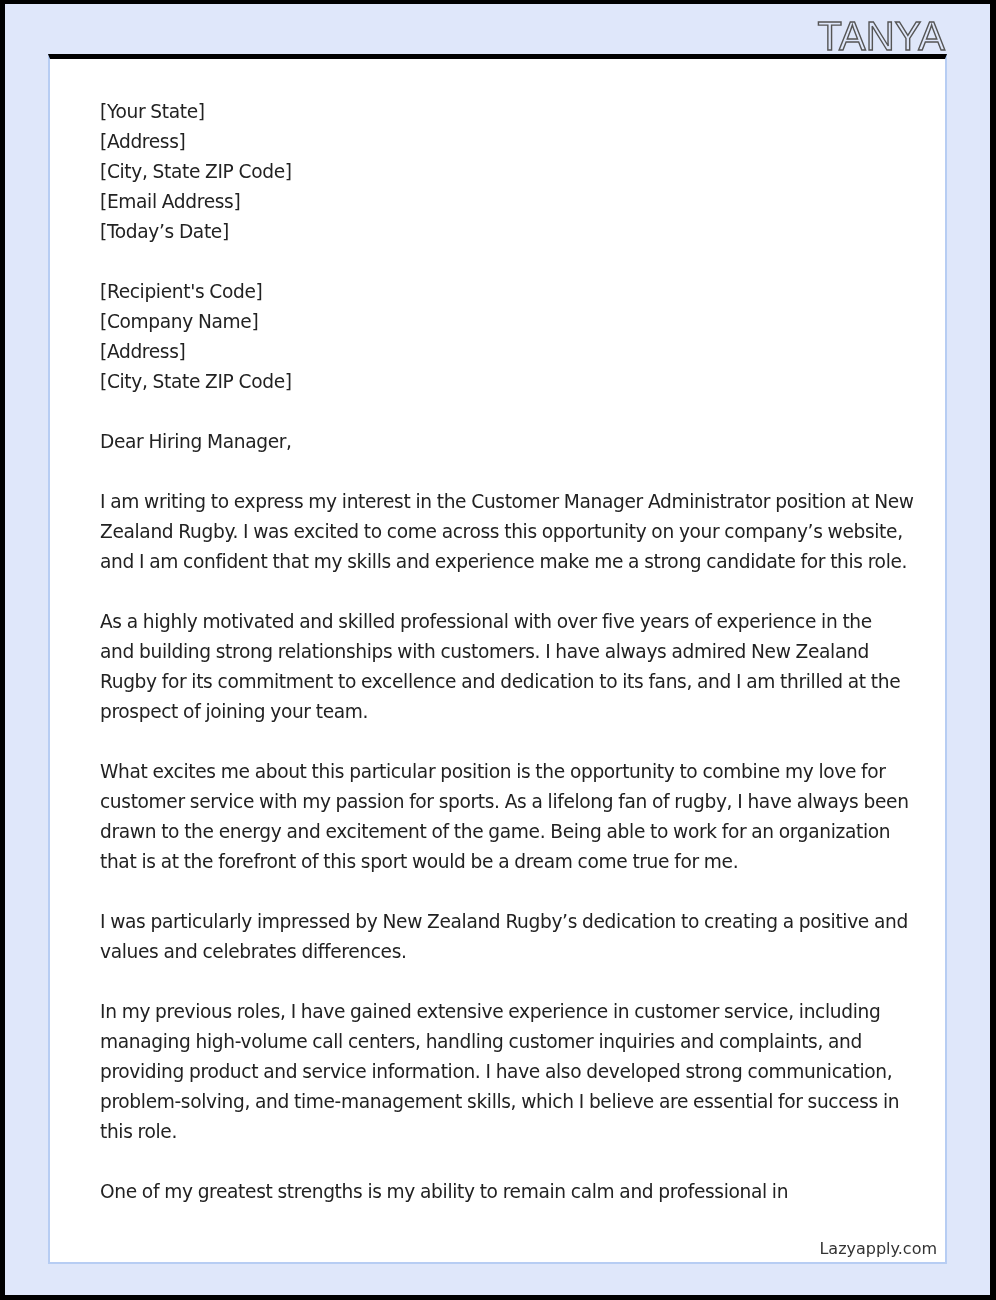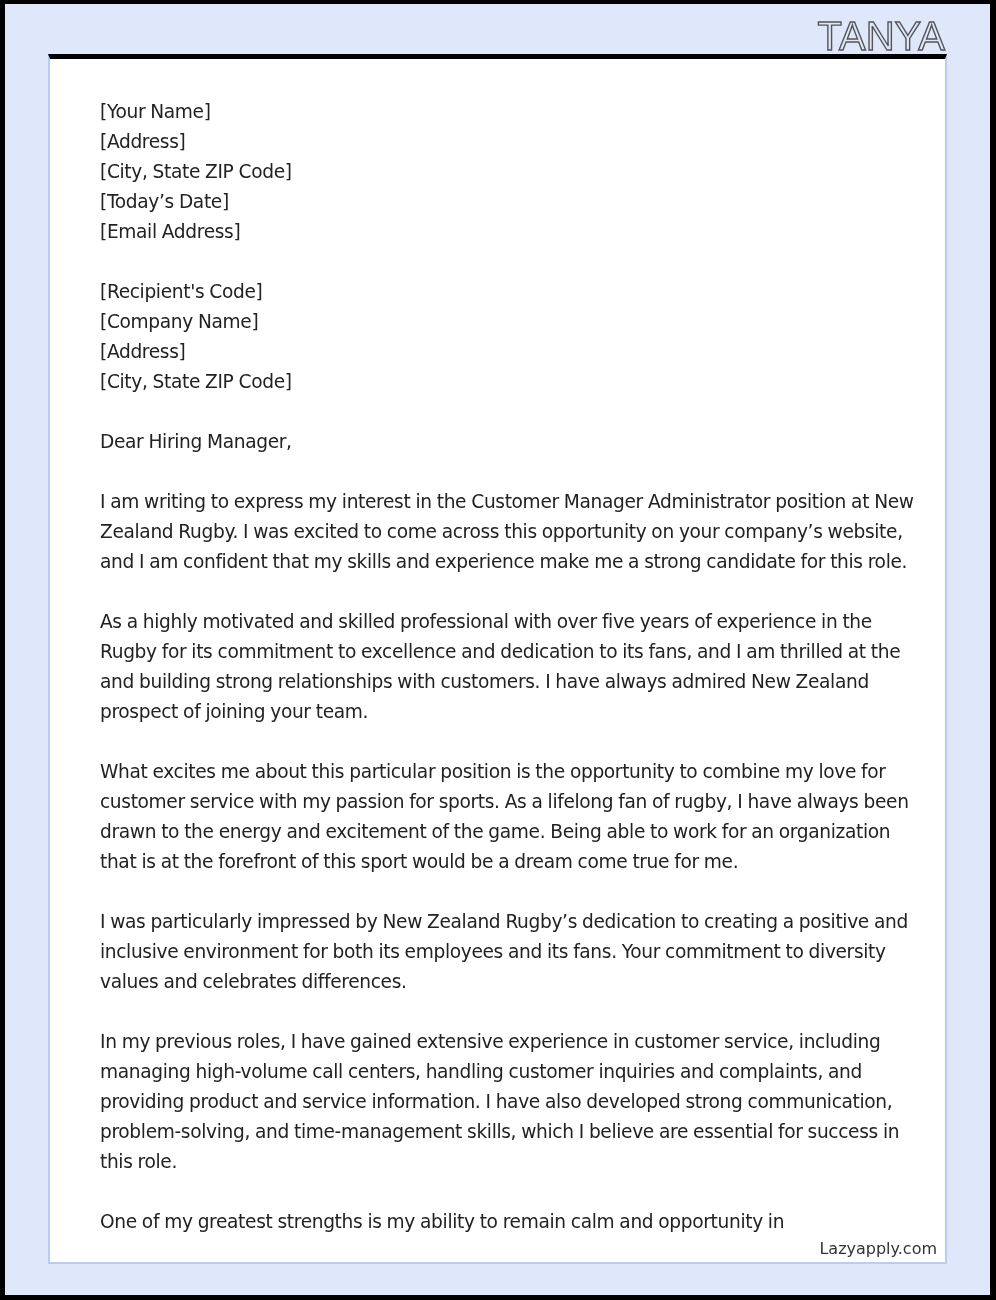--- a/index.html
+++ b/index.html
@@ -48,25 +48,25 @@
 
 <div class="frame">
   <div class="brand">TANYA</div>
 
   <div class="card">
     <div class="watermark">Lazyapply.com</div>
   </div>
 
   <div class="letter">
     <div class="block">
-      <span class="line">[Your Name]</span>
+      <span class="line">[Your State]</span>
       <span class="line">[Address]</span>
       <span class="line">[City, State ZIP Code]</span>
+      <span class="line">[Email Address]</span>
       <span class="line">[Today’s Date]</span>
-      <span class="line">[Email Address]</span>
     </div>
 
     <div class="block">
       <span class="line">[Recipient's Code]</span>
       <span class="line">[Company Name]</span>
       <span class="line">[Address]</span>
       <span class="line">[City, State ZIP Code]</span>
     </div>
 
     <p>
@@ -74,43 +74,42 @@
       </p>
 
     <p>
       <span class="line">I am writing to express my interest in the Customer Manager Administrator position at New</span>
       <span class="line">Zealand Rugby. I was excited to come across this opportunity on your company’s website,</span>
       <span class="line">and I am confident that my skills and experience make me a strong candidate for this role.</span>
     </p>
 
     <p>
       <span class="line">As a highly motivated and skilled professional with over five years of experience in the</span>
+      <span class="line">and building strong relationships with customers. I have always admired New Zealand</span>
       <span class="line">Rugby for its commitment to excellence and dedication to its fans, and I am thrilled at the</span>
-      <span class="line">and building strong relationships with customers. I have always admired New Zealand</span>
       <span class="line">prospect of joining your team.</span>
     </p>
 
     <p>
       <span class="line">What excites me about this particular position is the opportunity to combine my love for</span>
       <span class="line">customer service with my passion for sports. As a lifelong fan of rugby, I have always been</span>
       <span class="line">drawn to the energy and excitement of the game. Being able to work for an organization</span>
       <span class="line">that is at the forefront of this sport would be a dream come true for me.</span>
     </p>
 
     <p>
       <span class="line">I was particularly impressed by New Zealand Rugby’s dedication to creating a positive and</span>
-      <span class="line">inclusive environment for both its employees and its fans. Your commitment to diversity</span>
       <span class="line">values and celebrates differences.</span>
     </p>
 
     <p>
       <span class="line">In my previous roles, I have gained extensive experience in customer service, including</span>
       <span class="line">managing high-volume call centers, handling customer inquiries and complaints, and</span>
       <span class="line">providing product and service information. I have also developed strong communication,</span>
       <span class="line">problem-solving, and time-management skills, which I believe are essential for success in</span>
       <span class="line">this role.</span>
     </p>
 
     <p>
-      <span class="line">One of my greatest strengths is my ability to remain calm and opportunity in</span>
+      <span class="line">One of my greatest strengths is my ability to remain calm and professional in</span>
     </p>
   </div>
 </div>
 
 </body></html>

